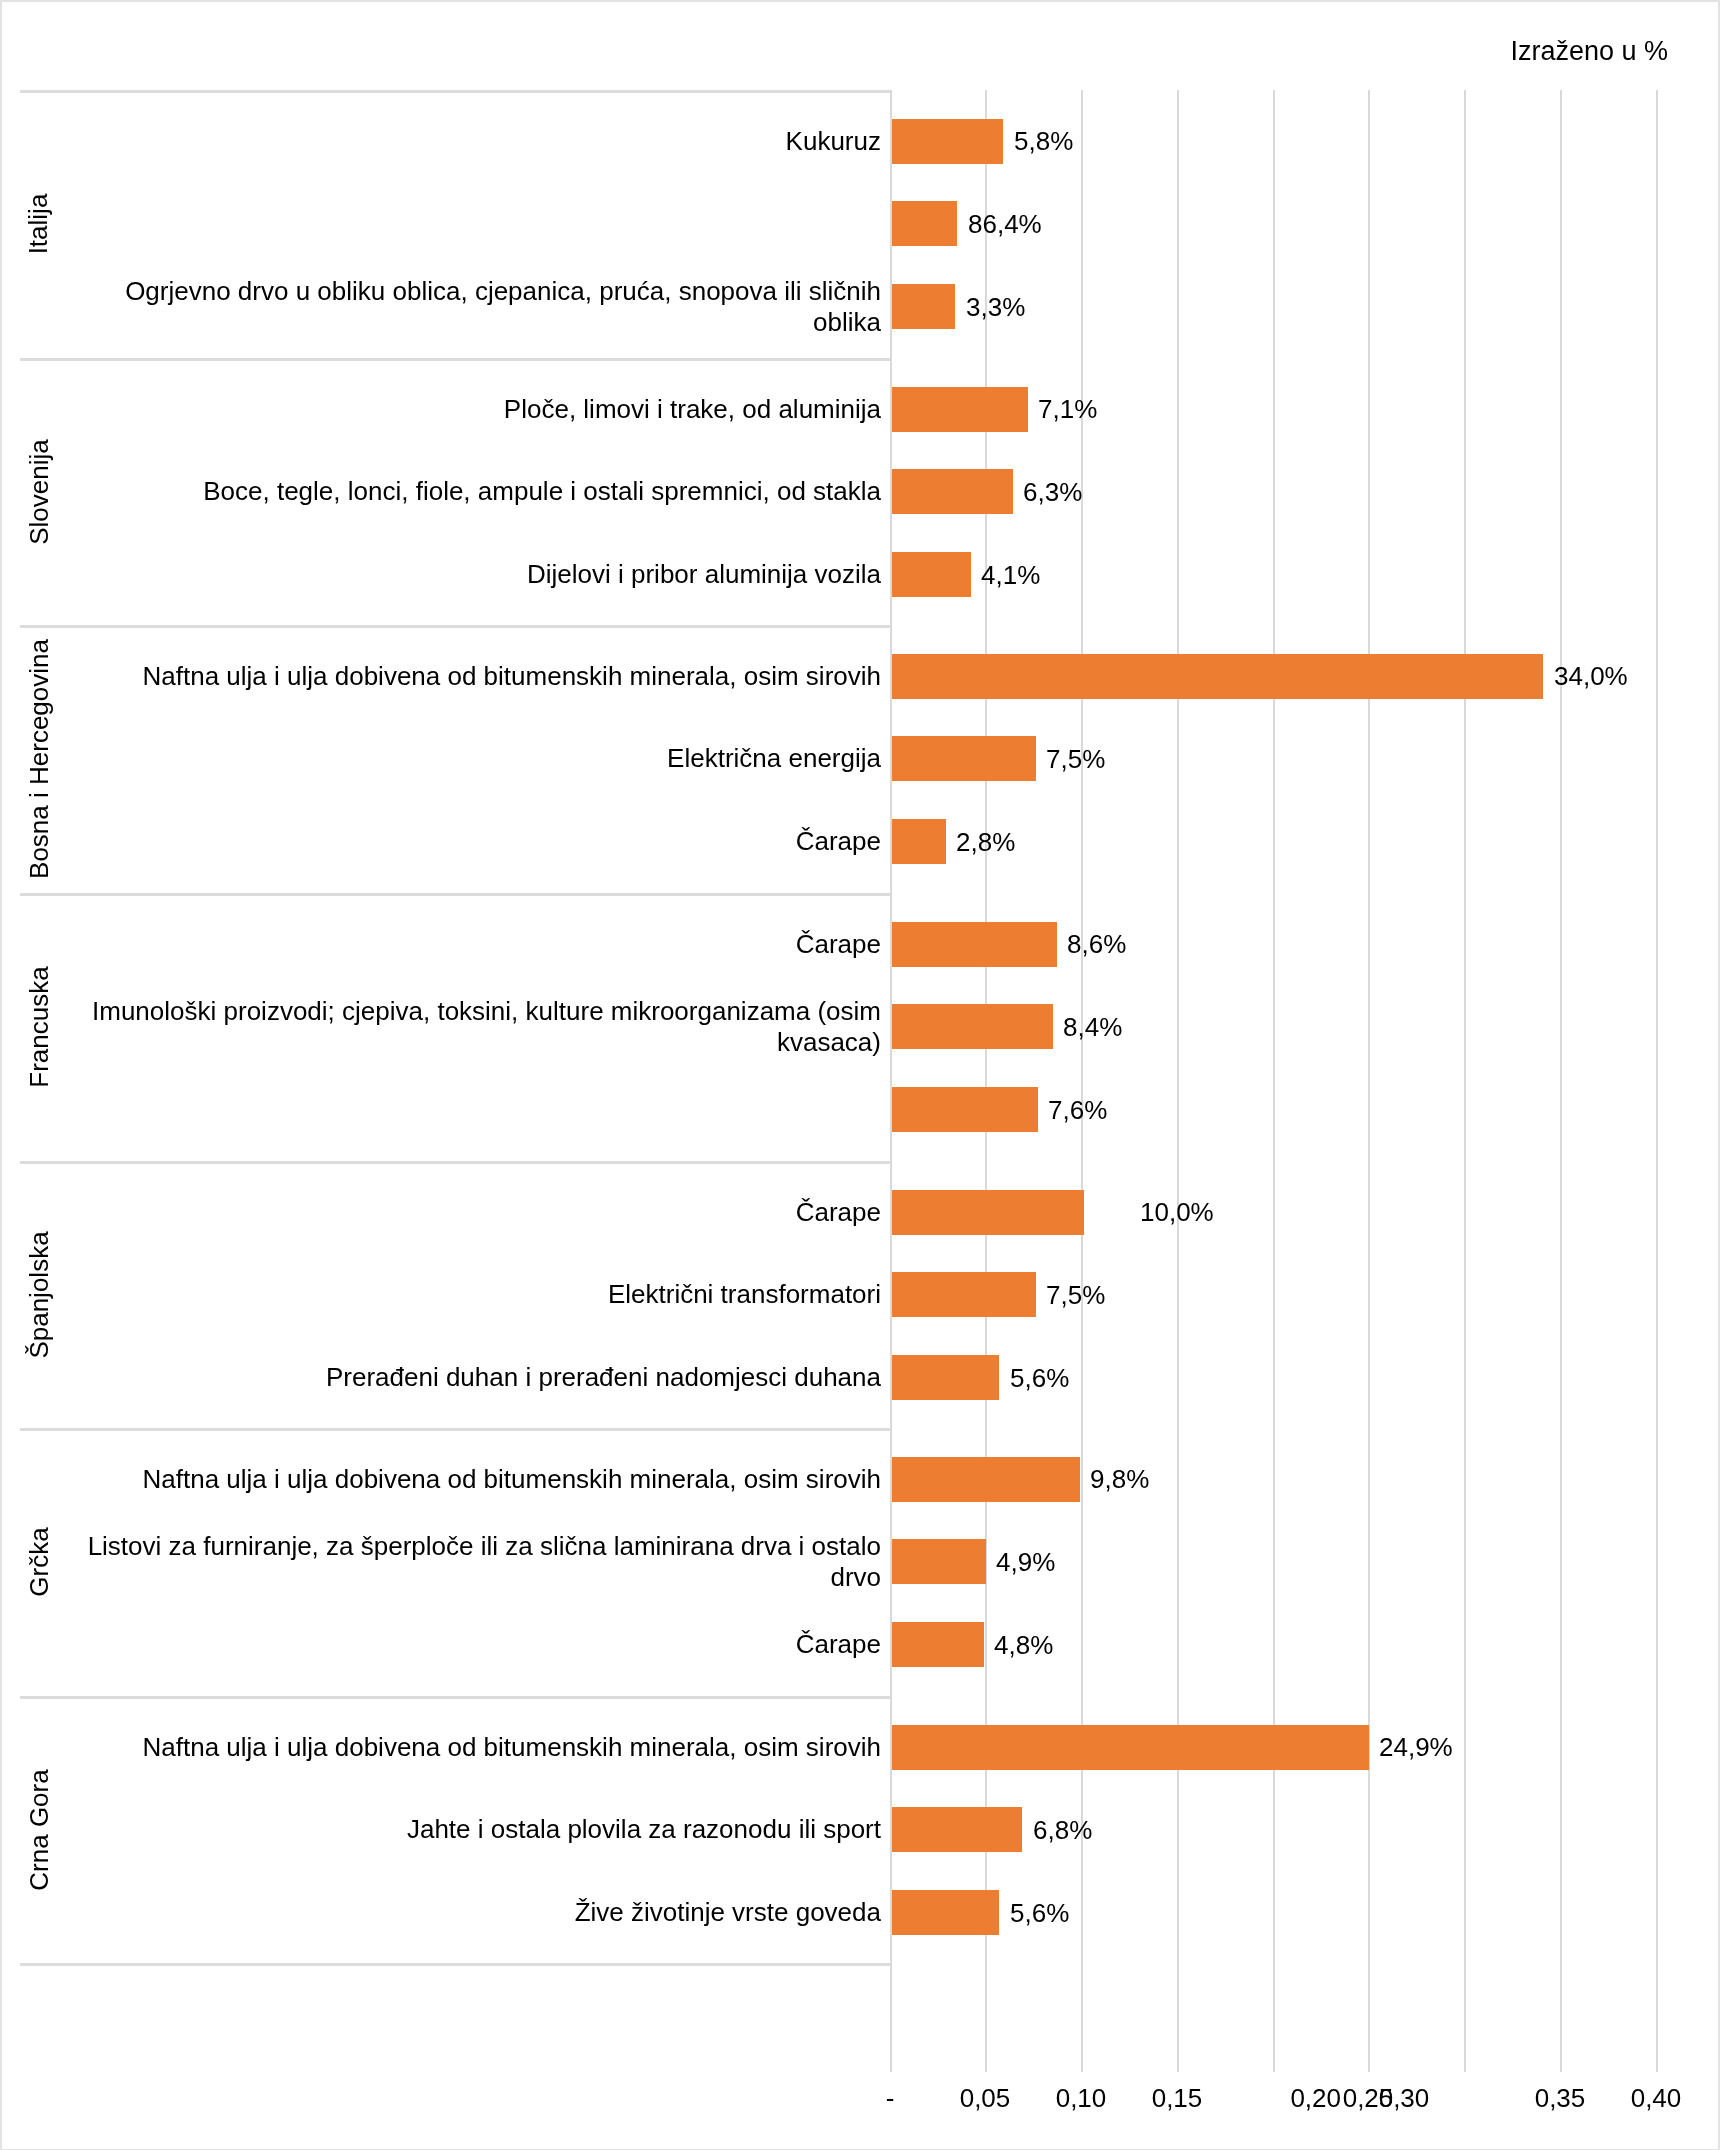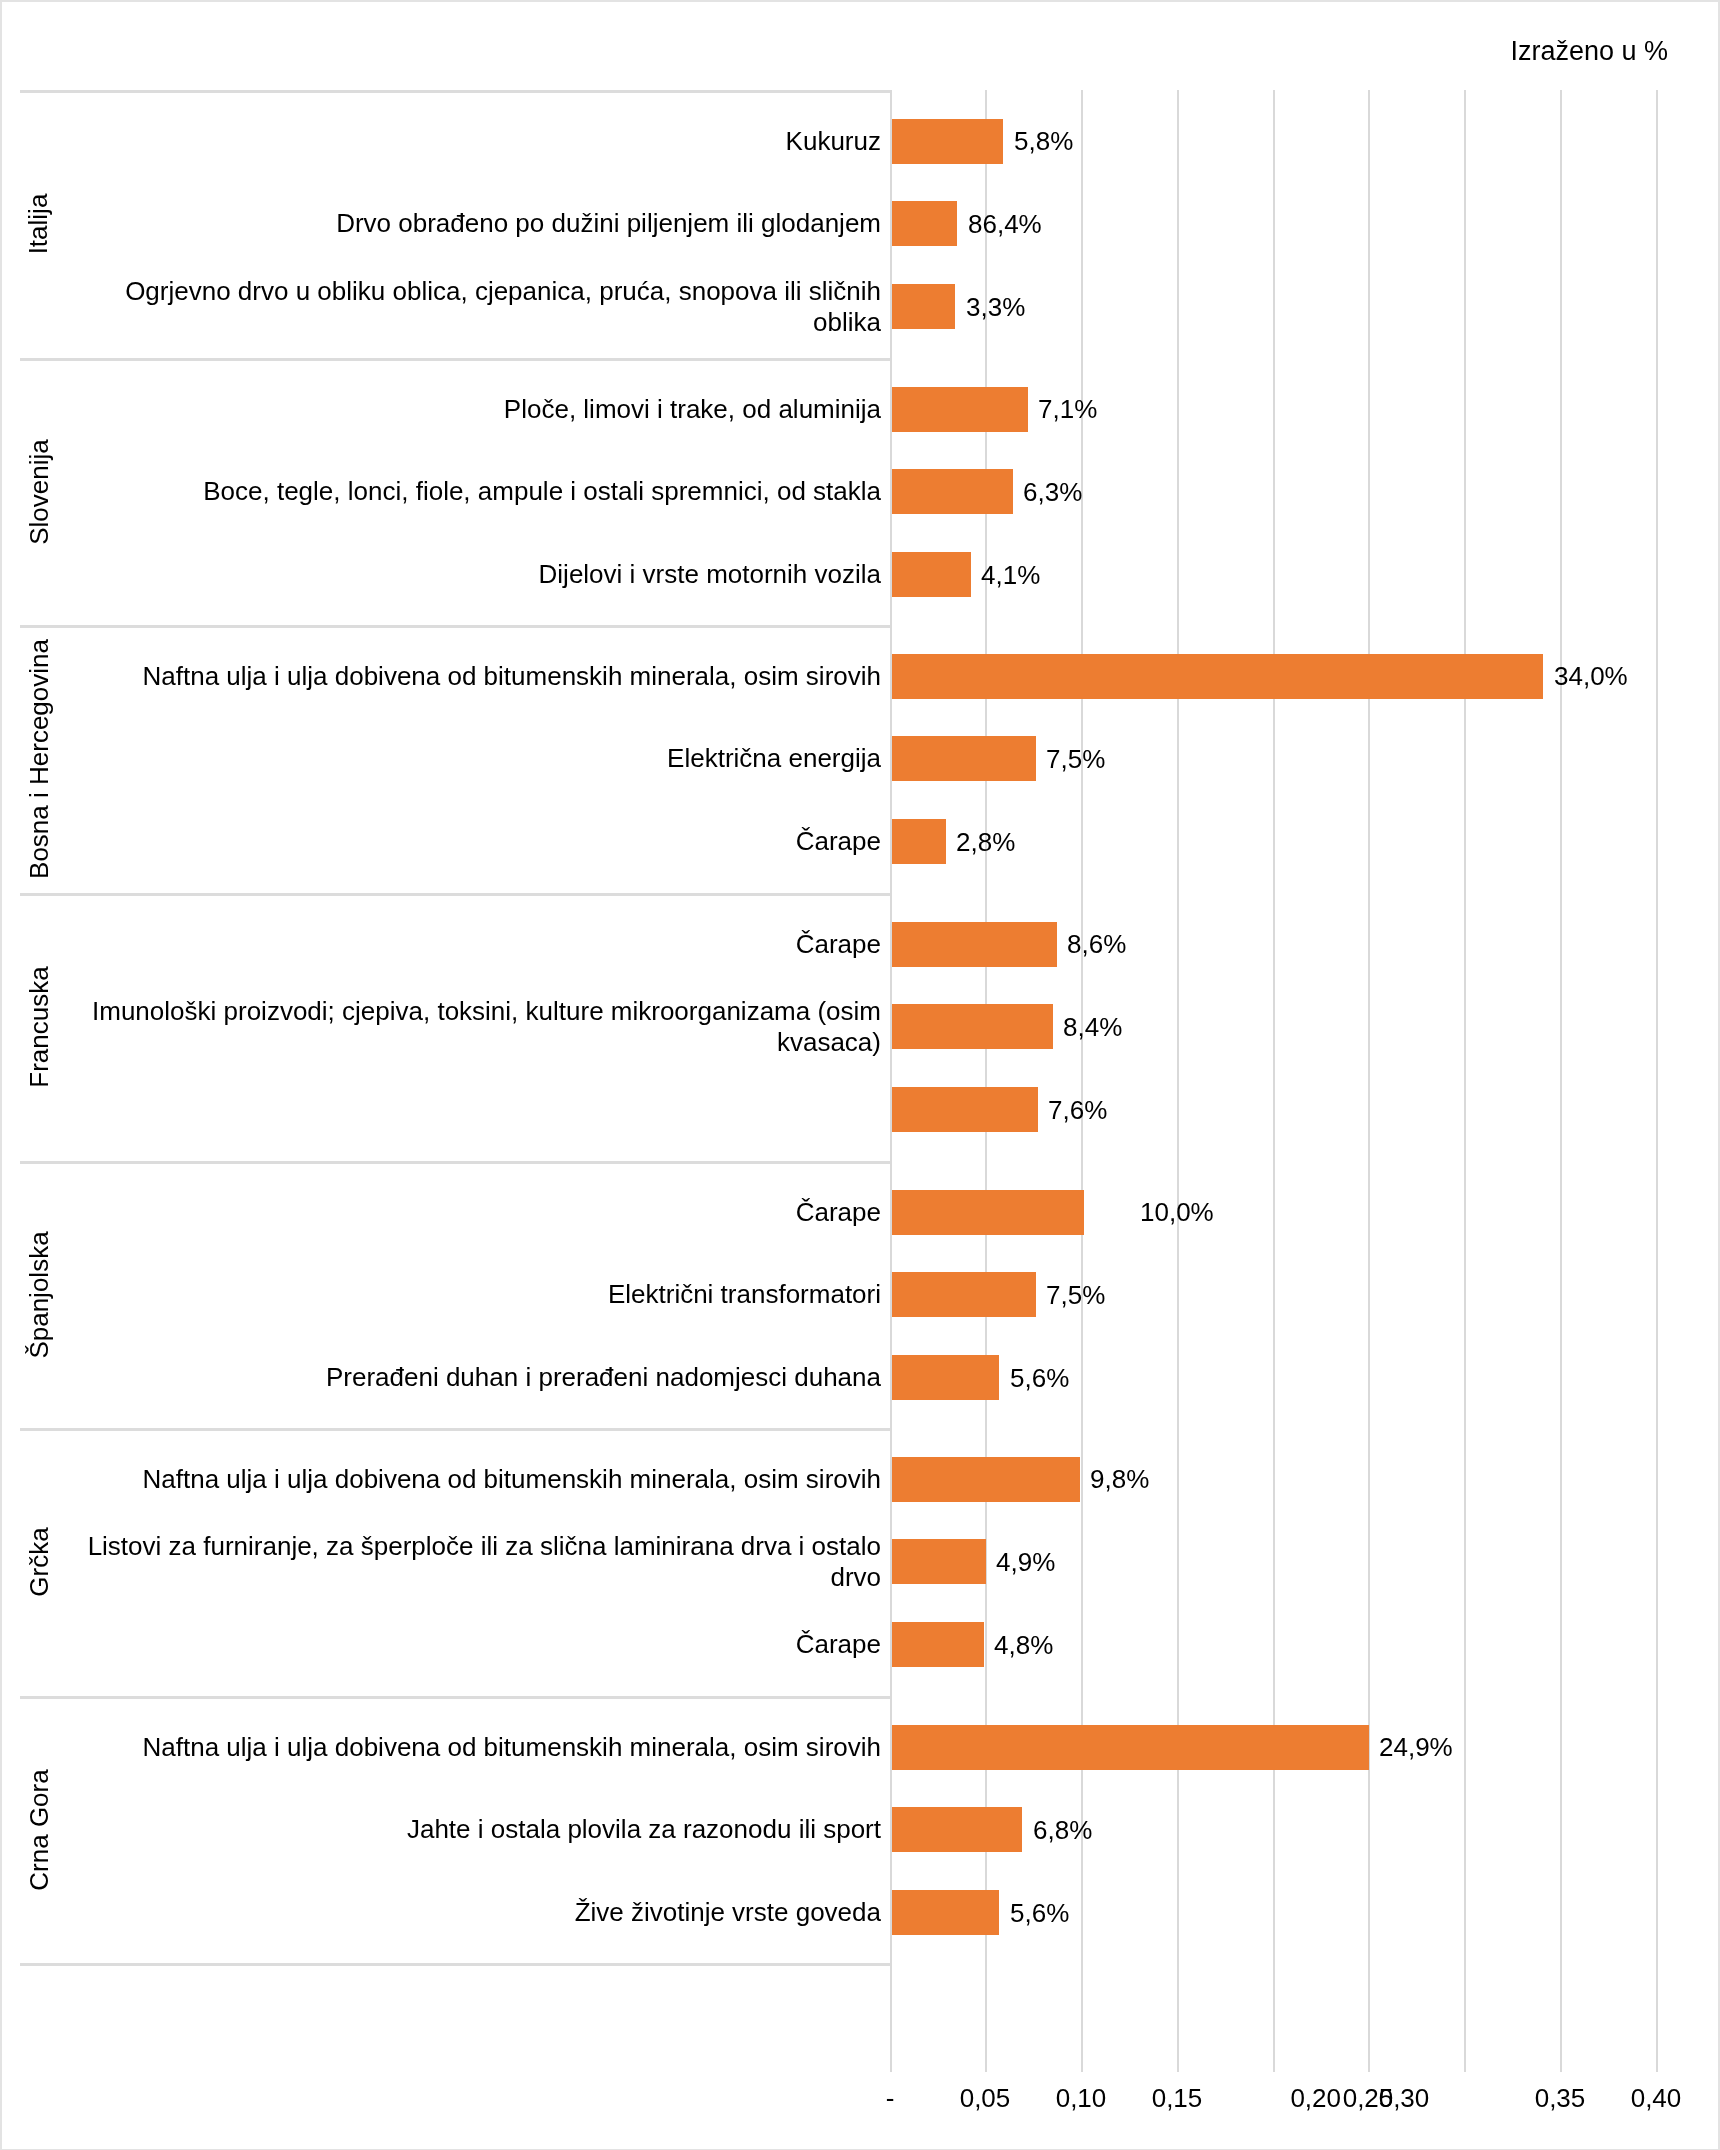--- a/index.html
+++ b/index.html
@@ -169,21 +169,20 @@
         <div class="group-divider" style="top: 0px;"></div>
         <div class="group-label" style="top: 0px; height: 268px;">
           <span>Italija</span>
         </div>
         <div class="row" style="top: 9.5px;">
           <div class="cat-label">Kukuruz</div>
           <div class="bar" style="width: 111px; background: rgb(237, 125, 49);"></div>
           <div class="bar-value" style="left: 1012px;">5,8%</div>
         </div>
         <div class="row" style="top: 92px;">
-          <div class="cat-label">Drvo obrađeno po dužini piljenjem ili glodanjem</div>
           <div class="bar" style="width: 65px; background: rgb(237, 125, 49);"></div>
           <div class="bar-value" style="left: 966px;">86,4%</div>
         </div>
         <div class="row" style="top: 175px;">
           <div class="cat-label">Ogrjevno drvo u obliku oblica, cjepanica, pruća, snopova ili sličnih oblika</div>
           <div class="bar" style="width: 63px; background: rgb(237, 125, 49);"></div>
           <div class="bar-value" style="left: 964px;">3,3%</div>
         </div>
       </div>
       <div class="group" style="top: 356px; height: 268px;">
@@ -195,21 +194,21 @@
           <div class="cat-label">Ploče, limovi i trake, od aluminija</div>
           <div class="bar" style="width: 136px; background: rgb(237, 125, 49);"></div>
           <div class="bar-value" style="left: 1036px;">7,1%</div>
         </div>
         <div class="row" style="top: 92px;">
           <div class="cat-label">Boce, tegle, lonci, fiole, ampule i ostali spremnici, od stakla</div>
           <div class="bar" style="width: 121px; background: rgb(237, 125, 49);"></div>
           <div class="bar-value" style="left: 1021px;">6,3%</div>
         </div>
         <div class="row" style="top: 175px;">
-          <div class="cat-label">Dijelovi i vrste motornih vozila</div>
+          <div class="cat-label">Dijelovi i pribor aluminija vozila</div>
           <div class="bar" style="width: 79px; background: rgb(237, 125, 49);"></div>
           <div class="bar-value" style="left: 979px;">4,1%</div>
         </div>
       </div>
       <div class="group" style="top: 623px; height: 268px;">
         <div class="group-divider" style="top: 0px;"></div>
         <div class="group-label" style="top: 0px; height: 268px;">
           <span>Bosna i Hercegovina</span>
         </div>
         <div class="row" style="top: 9.5px;">

